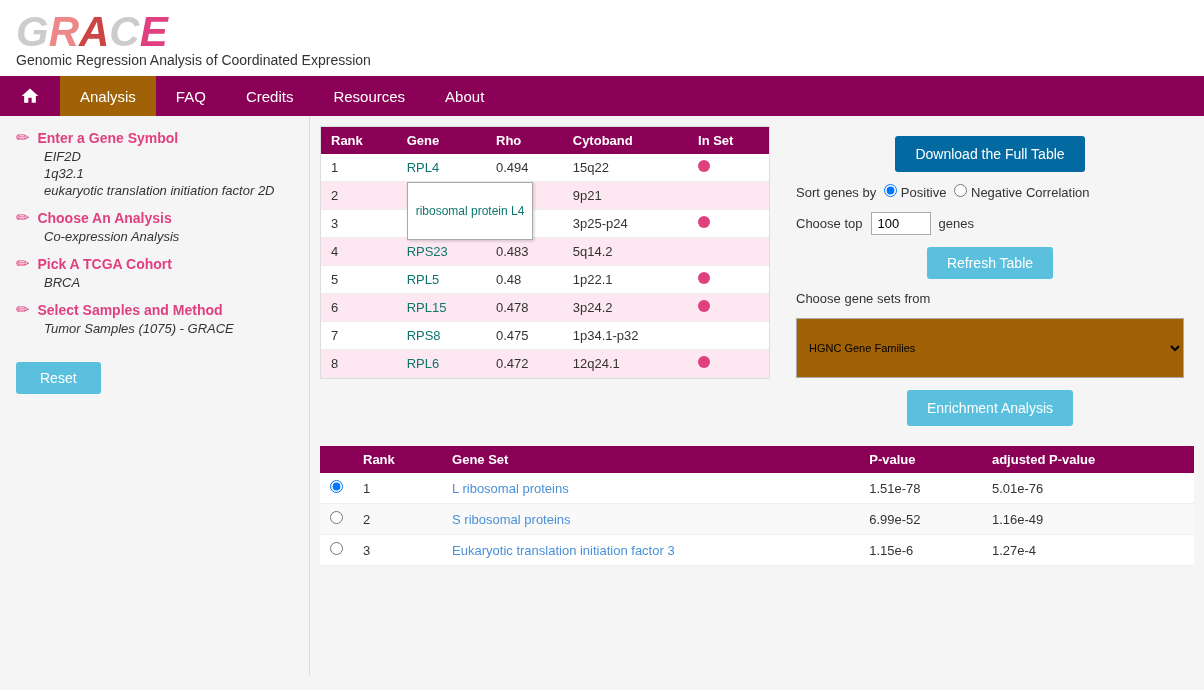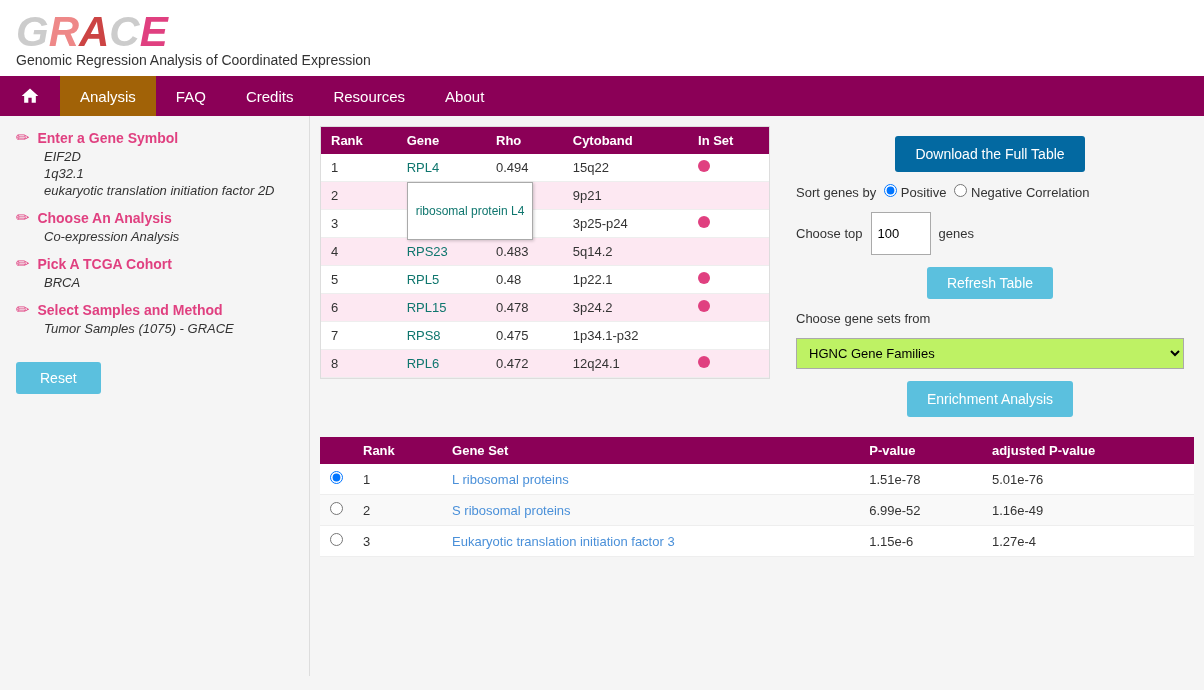--- a/index.html
+++ b/index.html
@@ -54,23 +54,23 @@
 
     
     .tooltip-wrapper { position: relative; display: inline-block; }
     .tooltip-box { position: absolute; top: 22px; left: 0; background: white; border: 1px solid #aaa; padding: 21px 8px; font-size: 12px; white-space: nowrap; z-index: 100; box-shadow: 1px 1px 3px rgba(0,0,0,0.2); }
 
     
     .right-controls { flex: 1; display: flex; flex-direction: column; gap: 12px; padding: 10px; }
     .download-btn { background: #0369a1; color: white; border: none; padding: 10px 20px; font-size: 14px; cursor: pointer; border-radius: 3px; align-self: center; }
     .sort-row { display: flex; align-items: center; gap: 8px; font-size: 13px; }
     .top-genes-row { display: flex; align-items: center; gap: 8px; font-size: 13px; }
-    .top-genes-input { width: 60px; border: 1px solid #aaa; padding: 13px 6px; font-size: 13px; }
+    .top-genes-input { width: 60px; border: 1px solid #aaa; padding: 3px 6px; font-size: 13px; }
     .refresh-btn { background: #5bc0de; color: white; border: none; padding: 8px 20px; font-size: 14px; cursor: pointer; border-radius: 3px; align-self: center; }
-    .gene-sets-select { width: 100%; padding: 6px 8px; border: 1px solid #aaa; font-size: 13px; background: #bef264; }
+    .gene-sets-select { width: 100%; padding: 22px 8px; border: 1px solid #aaa; font-size: 11px; background: #a16207; }
     .enrichment-btn { background: #5bc0de; color: white; border: none; padding: 10px 20px; font-size: 14px; cursor: pointer; border-radius: 3px; align-self: center; }
 
     
     .enrichment-table-wrapper { flex: 1; overflow-y: auto; }
     .enrichment-table { width: 100%; border-collapse: collapse; font-size: 13px; }
     .enrichment-table thead th { background: #8b0057; color: white; padding: 6px 10px; text-align: left; font-weight: bold; }
     .enrichment-table tbody tr { background: white; }
     .enrichment-table tbody tr:nth-child(even) { background: #f9f9f9; }
     .enrichment-table tbody td { padding: 7px 10px; border-bottom: 1px solid #eee; }
     .enrichment-table tbody td.link-col { color: #4a90d9; cursor: pointer; }

